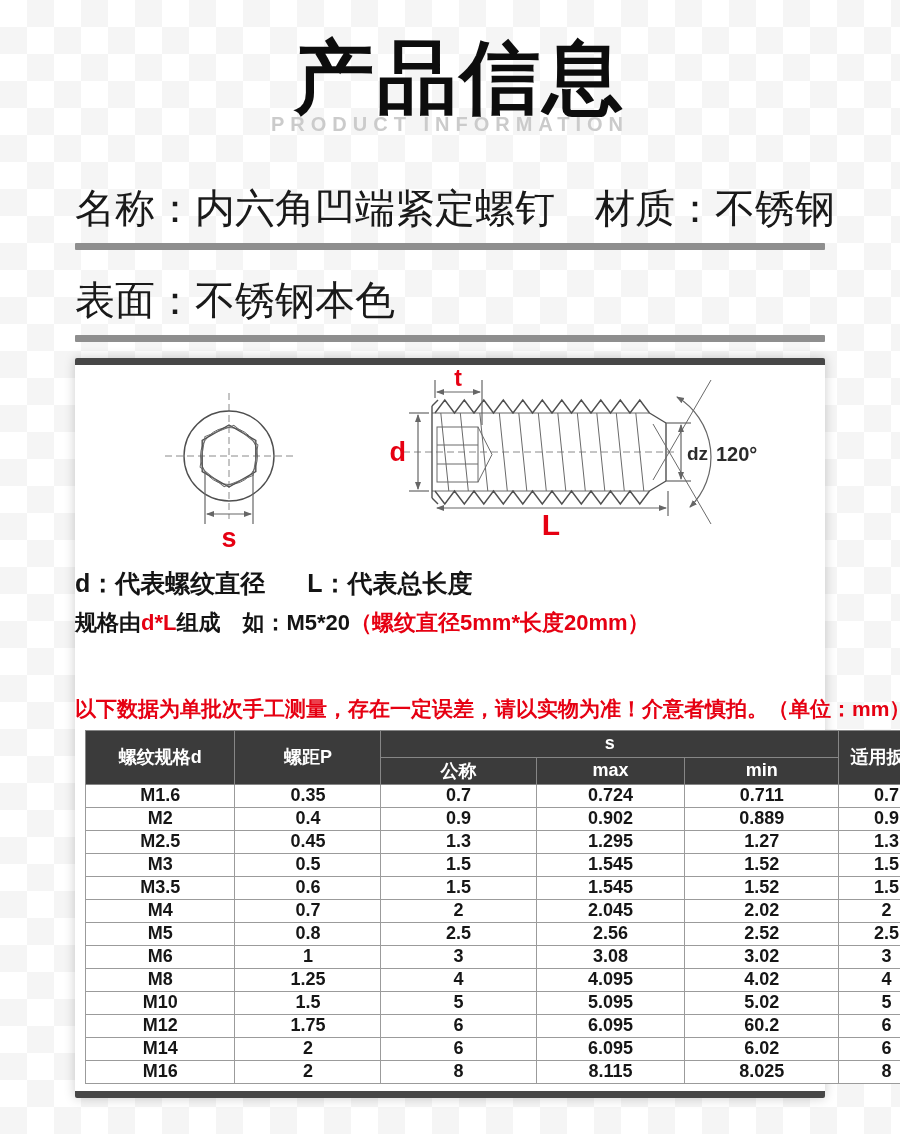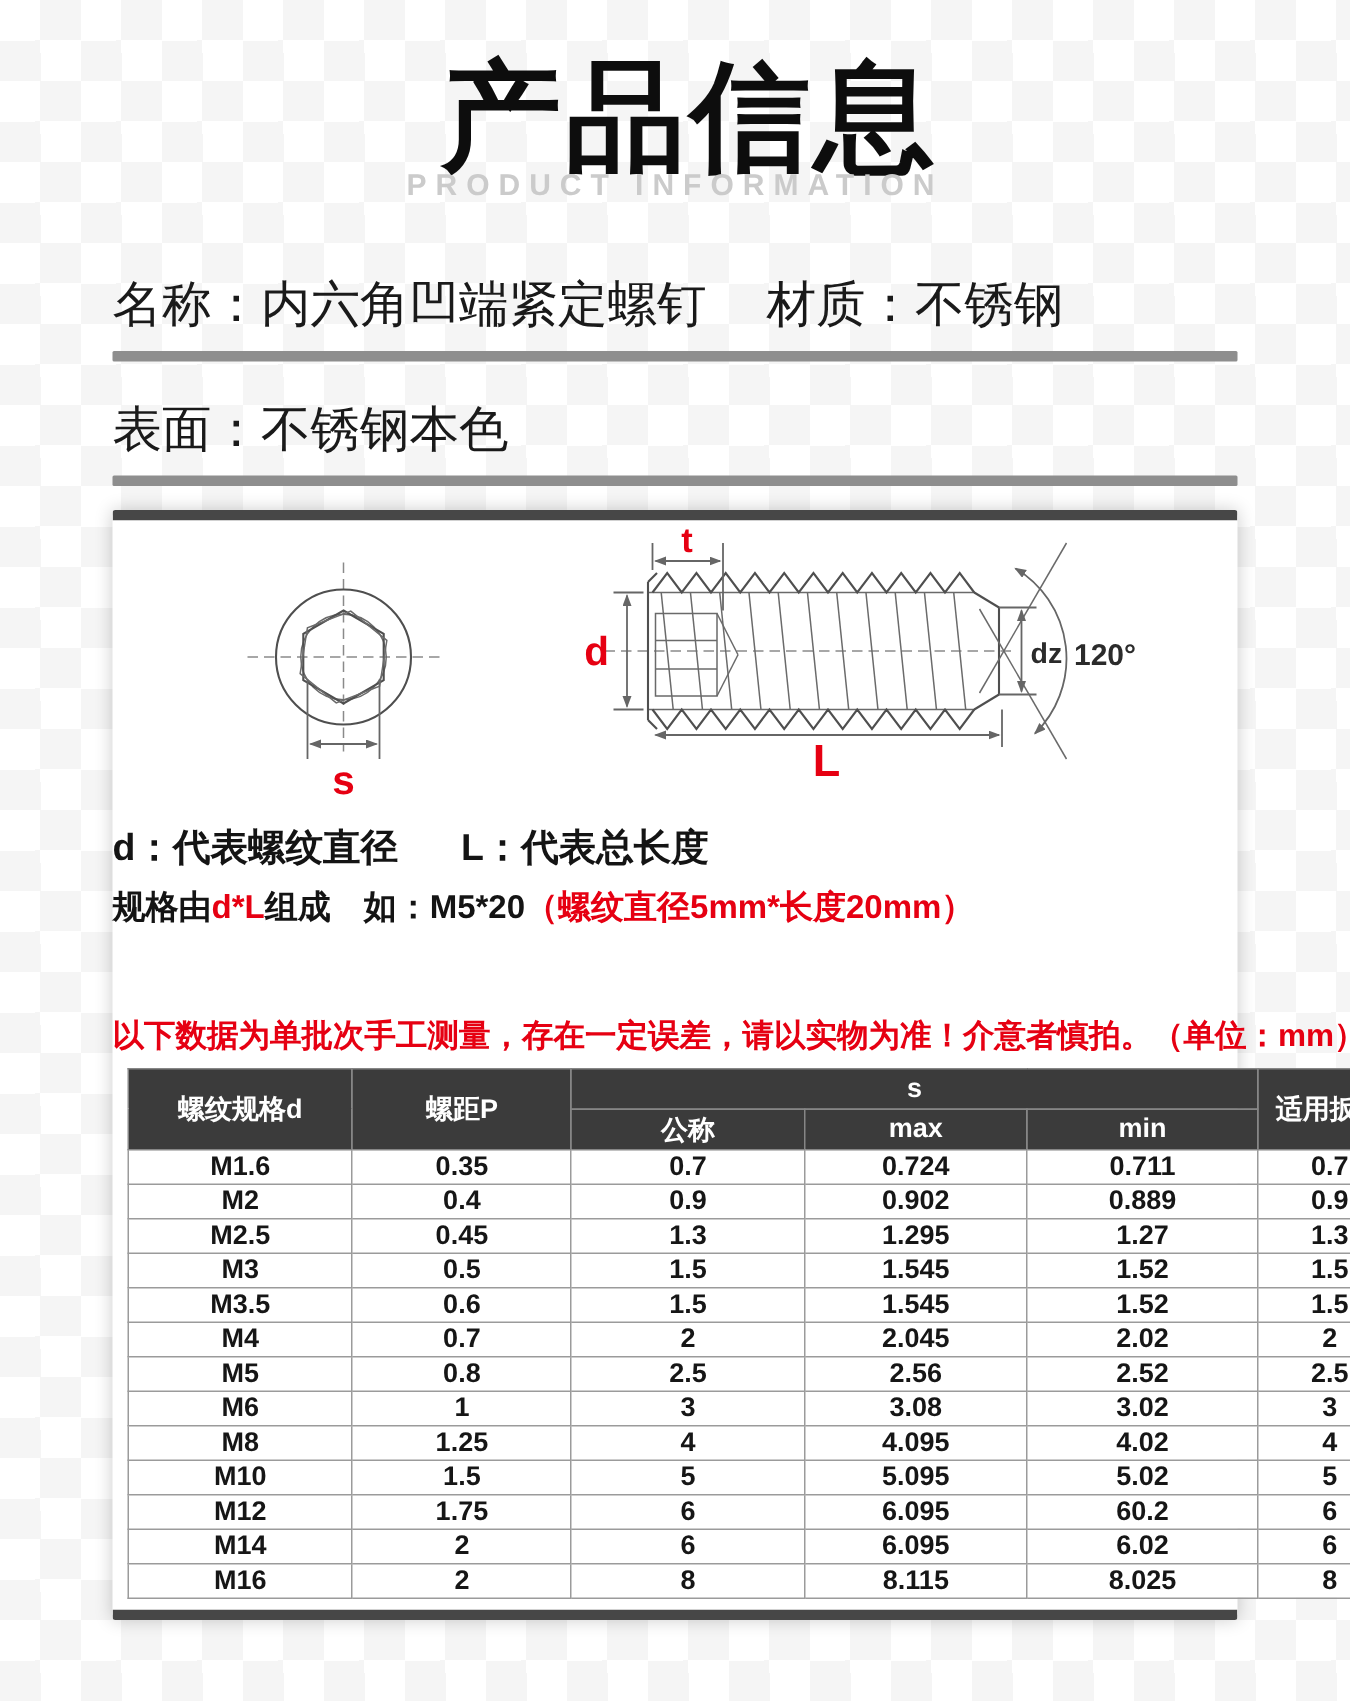--- a/index.html
+++ b/index.html
@@ -28,21 +28,21 @@
   }
   .hdr .subtitle{
     margin-top:-8px;
     font-size:20px;font-weight:700;
     letter-spacing:6px;
     color:#cbcbcb;
   }
   
   .info{
     width:750px;margin:46px auto 0;
-    color:#1a1a1a;font-size:33px;font-weight:500;
+    color:#1a1a1a;font-size:40px;font-weight:500;
   }
   .info-line{display:flex;align-items:baseline;line-height:1.3;}
   .info-line .pair{white-space:nowrap;}
   .info-line.first .pair + .pair{margin-left:40px;}
   .info-line.spread{justify-content:space-between;}
   .divider{height:7px;background:var(--divider,#8e8e8e);margin-top:9px;border-radius:1px;}
   .info-line + .divider{margin-top:9px;}
   .divider + .info-line{margin-top:24px;flex-direction:column;}
   
   .card{

